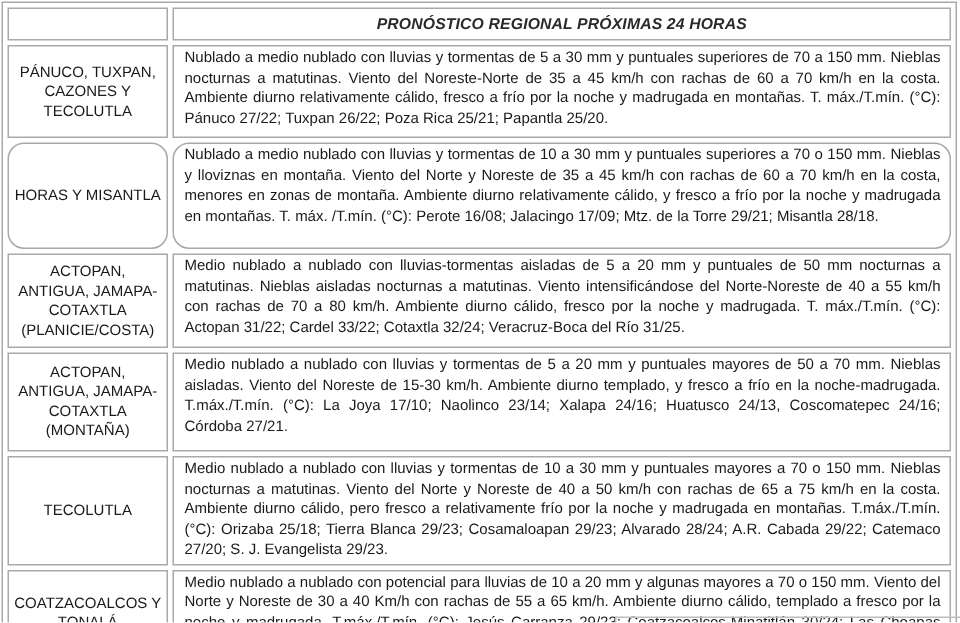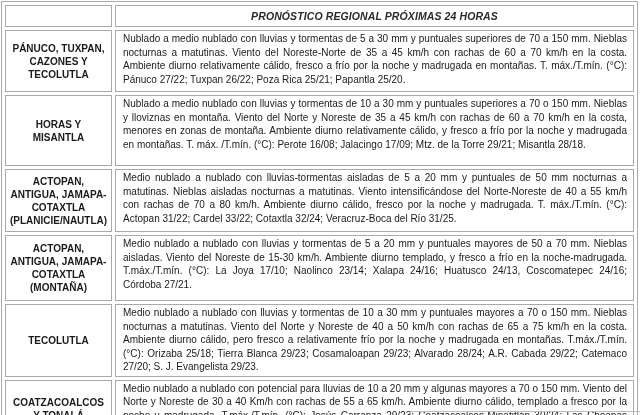--- a/index.html
+++ b/index.html
@@ -40,36 +40,36 @@
     vertical-align: middle;
     font-size: 10.5px;
     font-weight: bold;
     font-style: italic;
     color: #2a2a2a;
     letter-spacing: 0.1px;
   }
   td.region-cell {
     text-align: center;
     vertical-align: middle;
-    font-weight: bold;
+    font-weight: normal;
     font-size: 10px;
     line-height: 13px;
     padding: 2px 3px;
     color: #1a1a1a;
   }
   td.forecast-cell {
     vertical-align: top;
     text-align: justify;
     font-size: 10px;
     line-height: 13.5px;
     padding: 1px 6px 2px 7px;
     color: #1a1a1a;
   }
   tr.r1 td { height: 56px; }
-  tr.r2 td { height: 65px; }
+  tr.r2 td { height: 65px; border-radius: 11px; }
   tr.r3 td { height: 57px; }
   tr.r4 td { height: 60px; }
   tr.r5 td { height: 65px; }
   tr.r6 td { height: 52px; }
   .partial-next-border {
     position: absolute;
     left: 410px;
     top: 411px;
     width: 229px;
     height: 6px;
@@ -93,21 +93,21 @@
       <td class="region-cell">PÁNUCO, TUXPAN, CAZONES Y TECOLUTLA</td>
       <td class="forecast-cell">Nublado a medio nublado con lluvias y tormentas de 5 a 30 mm y puntuales superiores de 70 a 150 mm. Nieblas nocturnas a matutinas. Viento del Noreste-Norte de 35 a 45 km/h con rachas de 60 a 70 km/h en la costa. Ambiente diurno relativamente cálido, fresco a frío por la noche y madrugada en montañas. T. máx./T.mín. (°C): Pánuco 27/22; Tuxpan 26/22; Poza Rica 25/21; Papantla 25/20.</td>
     </tr>
 
     <tr class="r2">
       <td class="region-cell">HORAS Y MISANTLA</td>
       <td class="forecast-cell">Nublado a medio nublado con lluvias y tormentas de 10 a 30 mm y puntuales superiores a 70 o 150 mm. Nieblas y lloviznas en montaña. Viento del Norte y Noreste de 35 a 45 km/h con rachas de 60 a 70 km/h en la costa, menores en zonas de montaña. Ambiente diurno relativamente cálido, y fresco a frío por la noche y madrugada en montañas. T. máx. /T.mín. (°C): Perote 16/08; Jalacingo 17/09; Mtz. de la Torre 29/21; Misantla 28/18.</td>
     </tr>
 
     <tr class="r3">
-      <td class="region-cell">ACTOPAN, ANTIGUA, JAMAPA-COTAXTLA (PLANICIE/NAUTLA)</td>
+      <td class="region-cell">ACTOPAN, ANTIGUA, JAMAPA-COTAXTLA (PLANICIE/COSTA)</td>
       <td class="forecast-cell">Medio nublado a nublado con lluvias-tormentas aisladas de 5 a 20 mm y puntuales de 50 mm nocturnas a matutinas. Nieblas aisladas nocturnas a matutinas. Viento intensificándose del Norte-Noreste de 40 a 55 km/h con rachas de 70 a 80 km/h. Ambiente diurno cálido, fresco por la noche y madrugada. T. máx./T.mín. (°C): Actopan 31/22; Cardel 33/22; Cotaxtla 32/24; Veracruz-Boca del Río 31/25.</td>
     </tr>
 
     <tr class="r4">
       <td class="region-cell">ACTOPAN, ANTIGUA, JAMAPA-COTAXTLA (MONTAÑA)</td>
       <td class="forecast-cell">Medio nublado a nublado con lluvias y tormentas de 5 a 20 mm y puntuales mayores de 50 a 70 mm. Nieblas aisladas. Viento del Noreste de 15-30 km/h. Ambiente diurno templado, y fresco a frío en la noche-madrugada. T.máx./T.mín. (°C): La Joya 17/10; Naolinco 23/14; Xalapa 24/16; Huatusco 24/13, Coscomatepec 24/16; Córdoba 27/21.</td>
     </tr>
 
     <tr class="r5">
       <td class="region-cell">TECOLUTLA</td>

